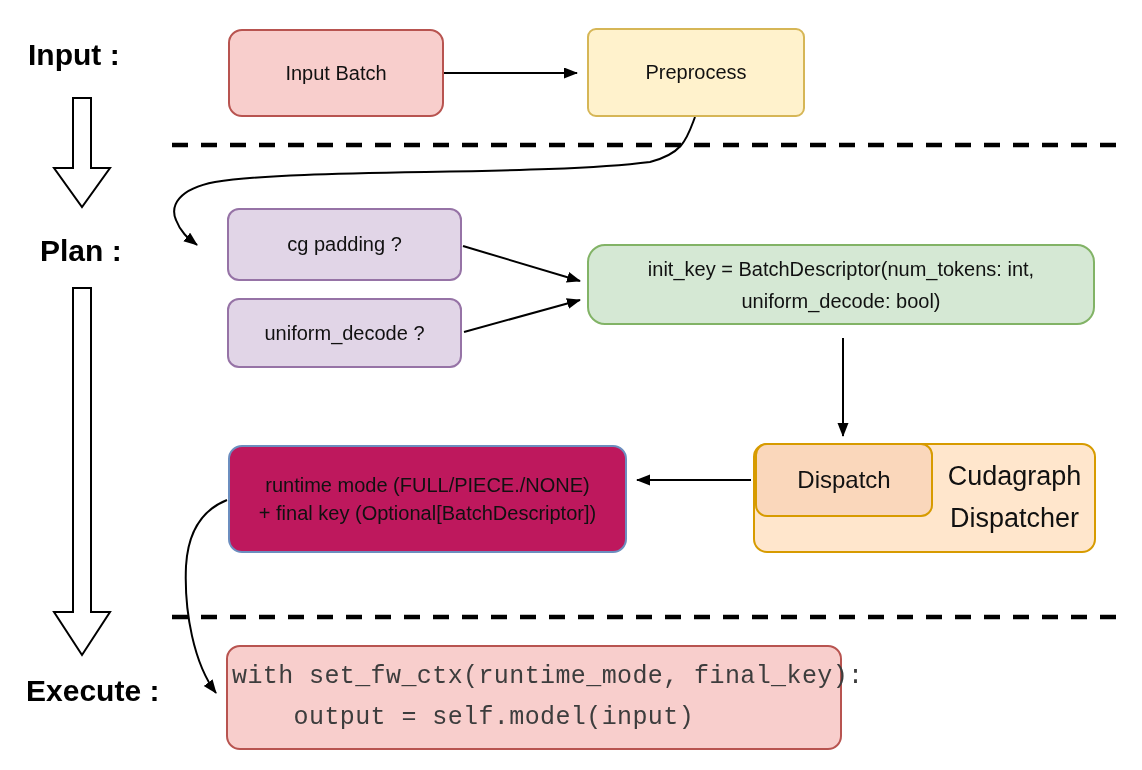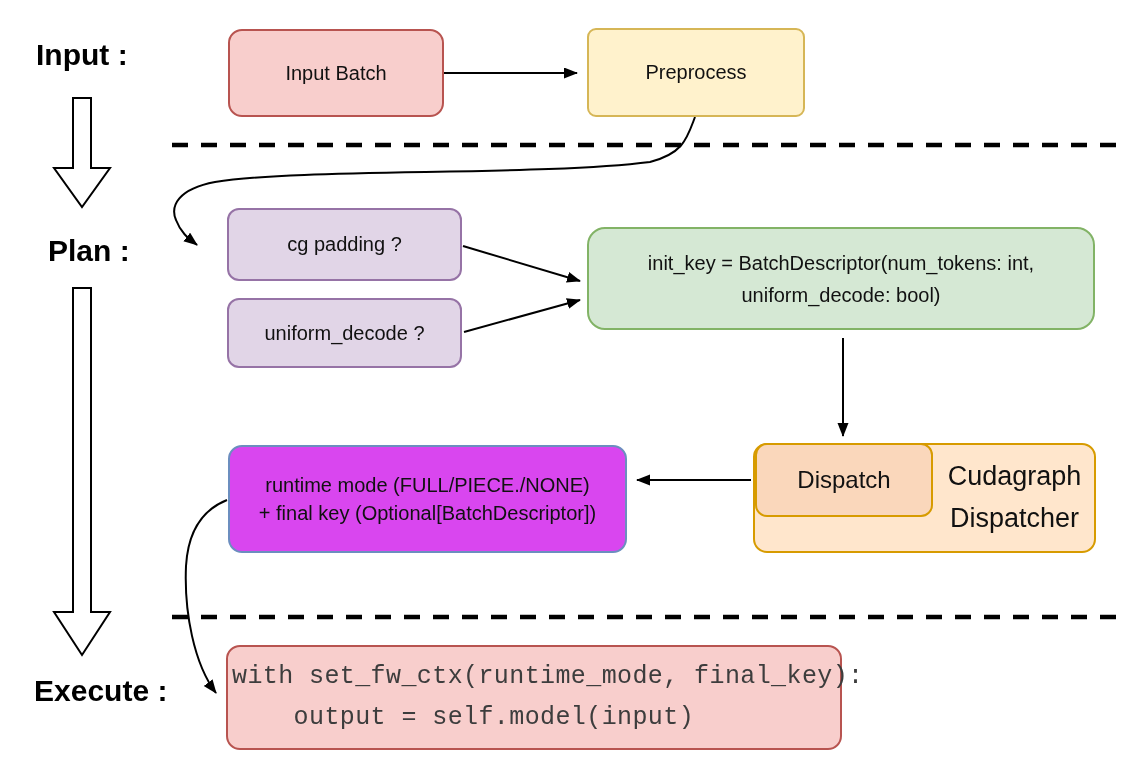--- a/index.html
+++ b/index.html
@@ -10,48 +10,47 @@
     font-family:"Liberation Sans",sans-serif;
     overflow:hidden;
   }
   #wires{position:absolute;left:0;top:0;width:1142px;height:770px;}
   .stage-label{
     position:absolute;
     font-weight:bold;
     font-size:30px;
     color:#000000;
     white-space:nowrap;
-    margin-left:8px;
   }
   .node{
     position:absolute;
     box-sizing:border-box;
     display:flex;
     flex-direction:column;
     align-items:center;
     justify-content:center;
     text-align:center;
     font-size:20px;
     color:#111111;
     line-height:1.35;
   }
   .node .ln{white-space:pre;}
   .n-red{background:#f8cecc;border:2px solid #b85450;border-radius:14px;}
   .n-yellow{background:#fff2cc;border:2px solid #d6b656;border-radius:9px;}
   .n-purple{background:#e1d5e7;border:2px solid #9673a6;border-radius:12px;}
   .n-green{background:#d5e8d4;border:2px solid #82b366;border-radius:18px;}
-  .n-blue{background:#d946ef;border:2px solid #6c8ebf;border-radius:14px;}
+  .n-blue{background:#be185d;border:2px solid #6c8ebf;border-radius:14px;}
   .n-orange-light{background:#ffe6cc;border:2px solid #d79b00;border-radius:14px;}
   .n-orange{background:#fad7bb;border:2px solid #d79b00;border-radius:12px;}
   .cudagraph-label{background:transparent;border:none;font-size:27px;line-height:1.55;}
   #node-input-batch{left:228px;top:29px;width:216px;height:88px;}
   #node-preprocess{left:587px;top:28px;width:218px;height:89px;}
   #node-cg-padding{left:227px;top:208px;width:235px;height:73px;}
   #node-uniform-decode{left:227px;top:298px;width:235px;height:70px;}
-  #node-init-key{left:587px;top:227px;width:508px;height:103px;line-height:1.6;}
+  #node-init-key{left:587px;top:244px;width:508px;height:81px;line-height:1.6;}
   #node-dispatcher{left:753px;top:443px;width:343px;height:110px;}
   #node-dispatch{left:755px;top:443px;width:178px;height:74px;font-size:24px;}
   #label-cudagraph{left:933px;top:443px;width:163px;height:110px;}
   #node-runtime-mode{left:228px;top:445px;width:399px;height:108px;line-height:1.4;}
   #node-execute-code{
     left:226px;top:645px;width:616px;height:105px;
     background:#f8cecc;border:2.5px solid #b85450;border-radius:14px;
     align-items:flex-start;justify-content:center;
     font-family:"Liberation Mono",monospace;
     font-size:25px;line-height:1.62;color:#3d3d3d;

